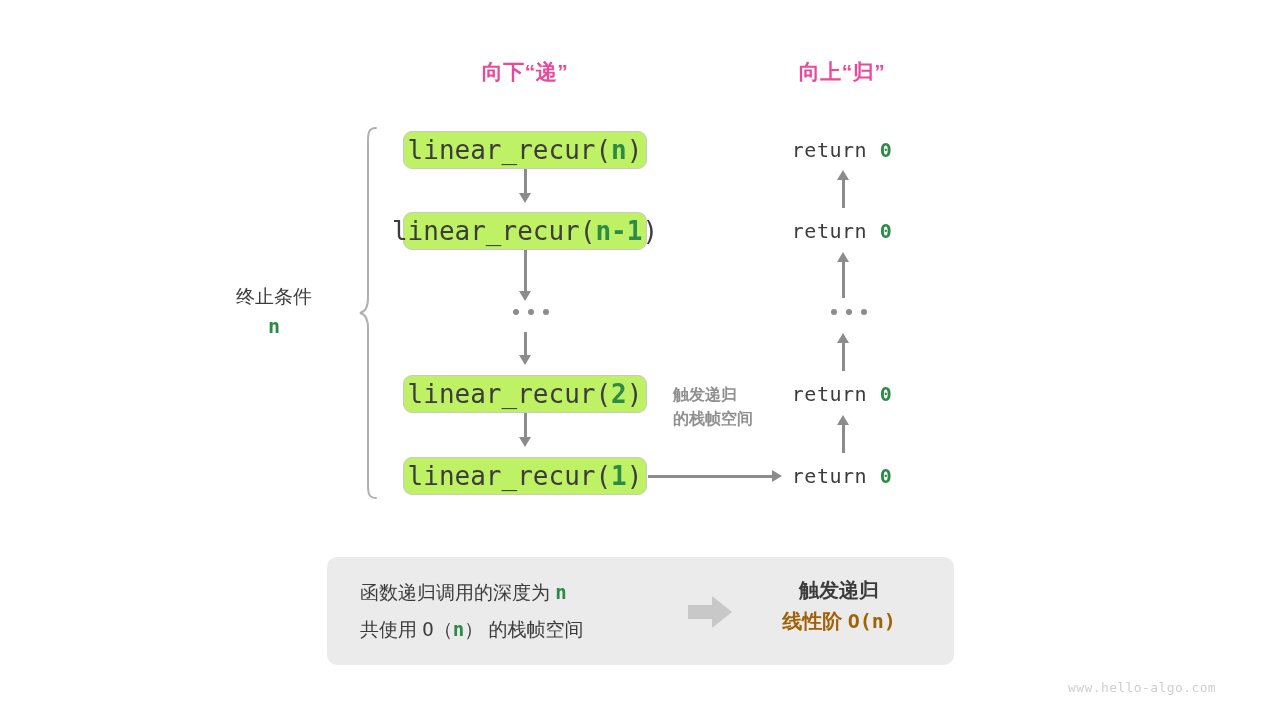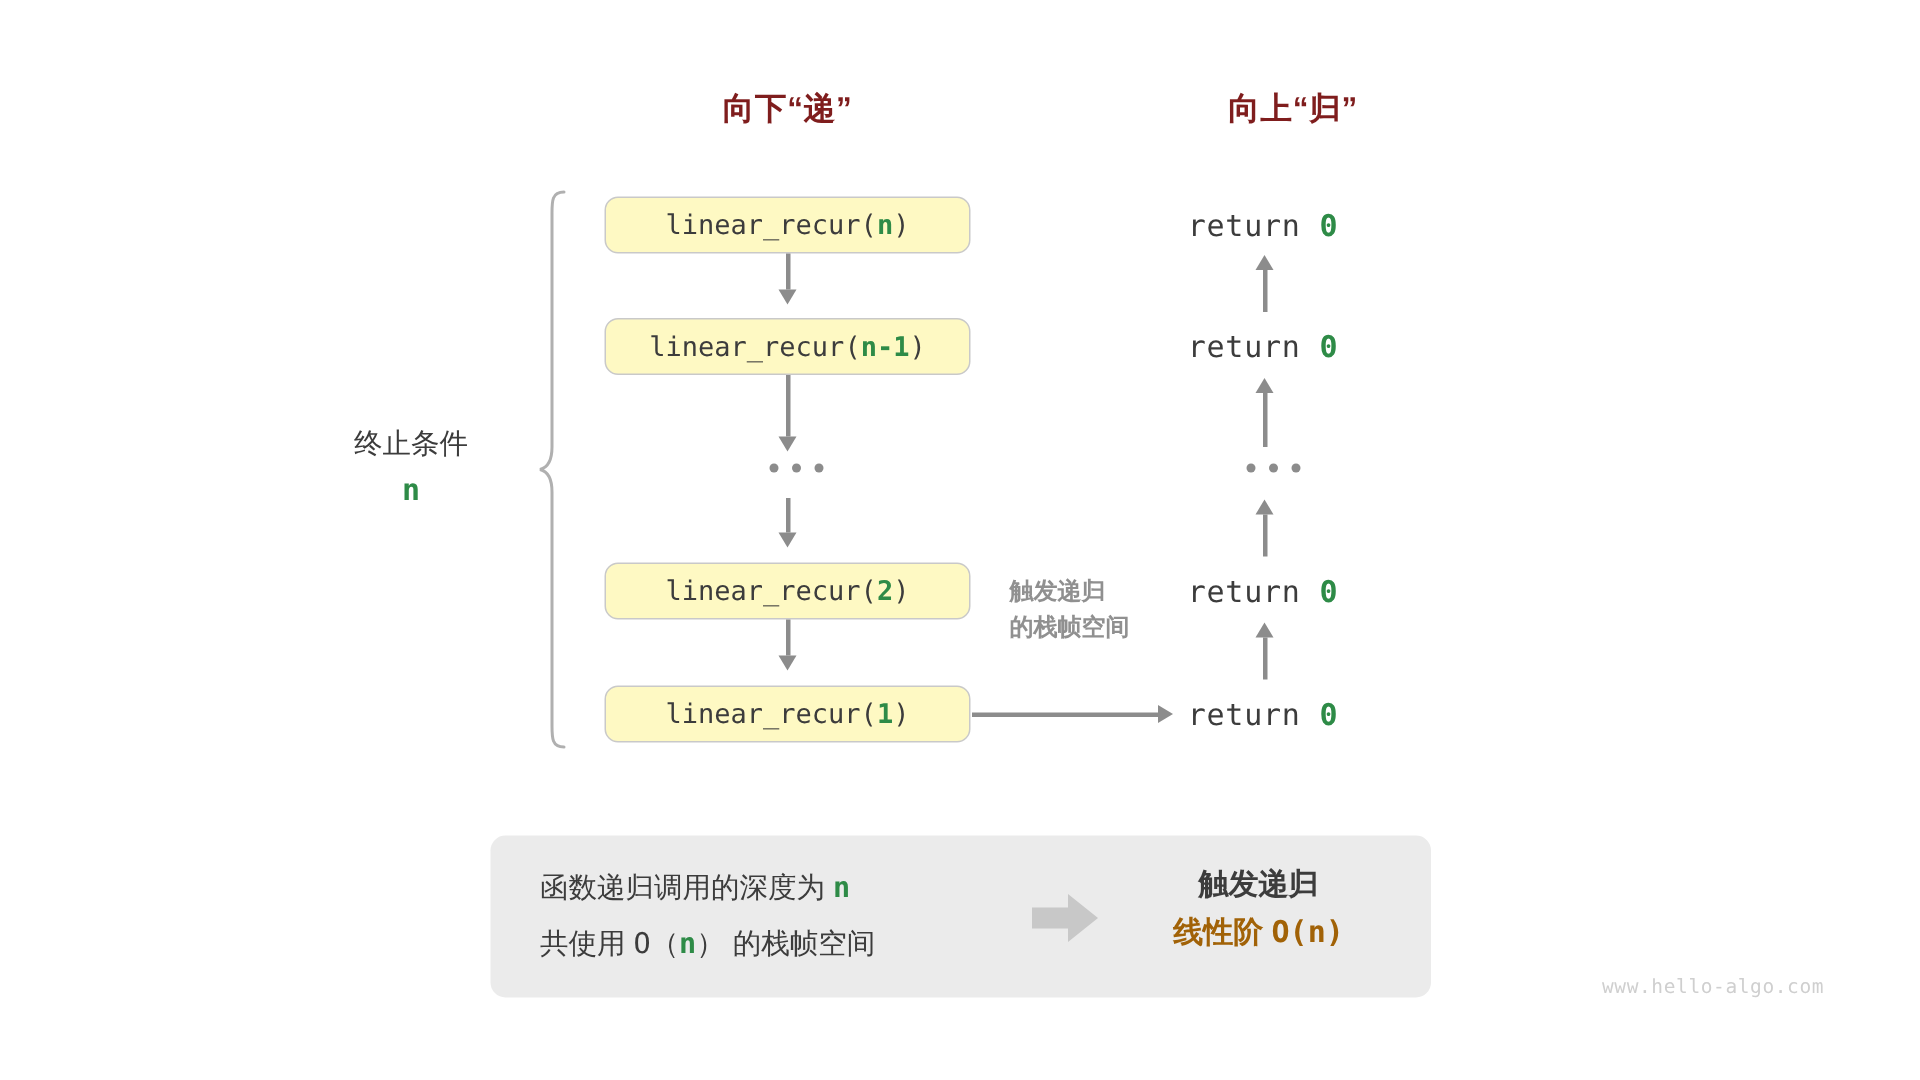--- a/index.html
+++ b/index.html
@@ -14,39 +14,39 @@
     background: #ffffff;
     overflow: hidden;
     font-family: "Liberation Sans", "DejaVu Sans", sans-serif;
   }
   .abs { position: absolute; }
 
   
   .col-head {
     font-size: 21px;
     font-weight: bold;
-    color: #7f1d1d;
+    color: #ec4899;
     white-space: nowrap;
     text-align: center;
     letter-spacing: 0.5px;
   }
 
   
   .call-box {
     width: 244px;
     height: 38px;
     box-sizing: border-box;
-    background: #fef9c3;
+    background: #bef264;
     border: 1.6px solid #c9c9c9;
     border-radius: 9px;
     display: flex;
     align-items: center;
     justify-content: center;
     font-family: "DejaVu Sans Mono", "Liberation Mono", monospace;
-    font-size: 18px;
+    font-size: 26px;
     color: #3c3c3c;
     white-space: nowrap;
   }
   .call-box .arg { color: #2e8b47; font-weight: bold; }
 
   
   .ret {
     font-family: "DejaVu Sans Mono", "Liberation Mono", monospace;
     font-size: 20px;
     color: #3c3c3c;
@@ -171,21 +171,21 @@
     white-space: nowrap;
     letter-spacing: 0.4px;
   }
 </style>
 </head>
 <body>
 
 <div id="canvas">
 
   <div class="abs col-head" style="left:425px; top:58px; width:200px;">向下“递”</div>
-  <div class="abs col-head" style="left:762px; top:58px; width:200px;text-align:center;">向上“归”</div>
+  <div class="abs col-head" style="left:742px; top:58px; width:200px;text-align:center;">向上“归”</div>
 
   <div class="abs depth-label" style="left:188px; top:282px; width:172px;">
     <span class="cn">终止条件</span>
     <span class="var">n</span>
   </div>
 
   <svg class="abs" style="left:358px; top:126px;" width="22" height="374" viewBox="0 0 22 374">
     <path d="M18 2 C10 2 10 8 10 16 L10 172 C10 182 6 186 2 187 C6 188 10 192 10 202 L10 358 C10 366 10 372 18 372" fill="none" stroke="#b0b0b0" stroke-width="2" stroke-linecap="round"></path>
   </svg>
 
@@ -293,15 +293,15 @@
 
   <svg class="abs block-arrow" style="left:688px; top:596px;" width="44" height="32" viewBox="0 0 44 32">
     <path d="M0 9 L24 9 L24 0 L44 16 L24 32 L24 23 L0 23 Z" fill="#c8c8c8"></path>
   </svg>
 
   <div class="abs summary-right" style="left:748px; top:575px; width:182px;">
     <span class="title">触发递归</span>
     <span class="value"><span>线性阶</span> <span class="mono">O(n)</span></span>
   </div>
 
-  <div class="abs watermark" style="left:1068px; top:651px;text-align:right;">www.hello-algo.com</div>
+  <div class="abs watermark" style="left:1068px; top:680px;text-align:right;">www.hello-algo.com</div>
 
 </div>
 
 </body></html>

